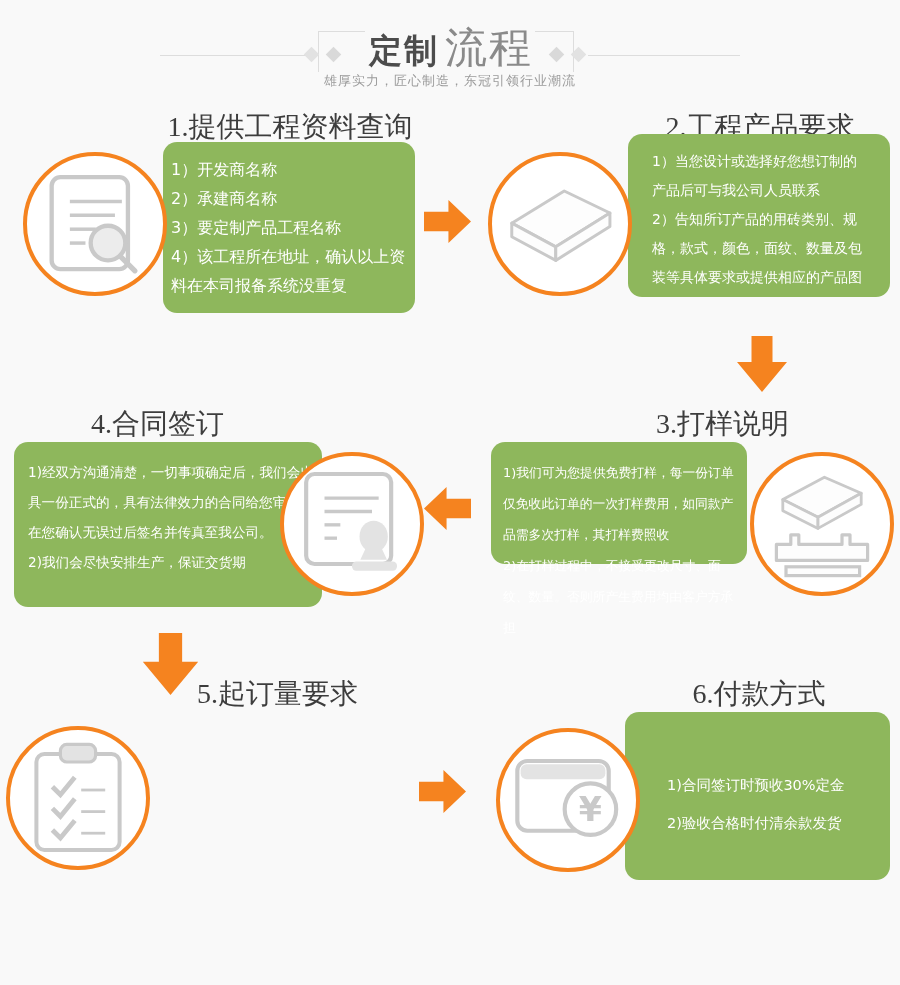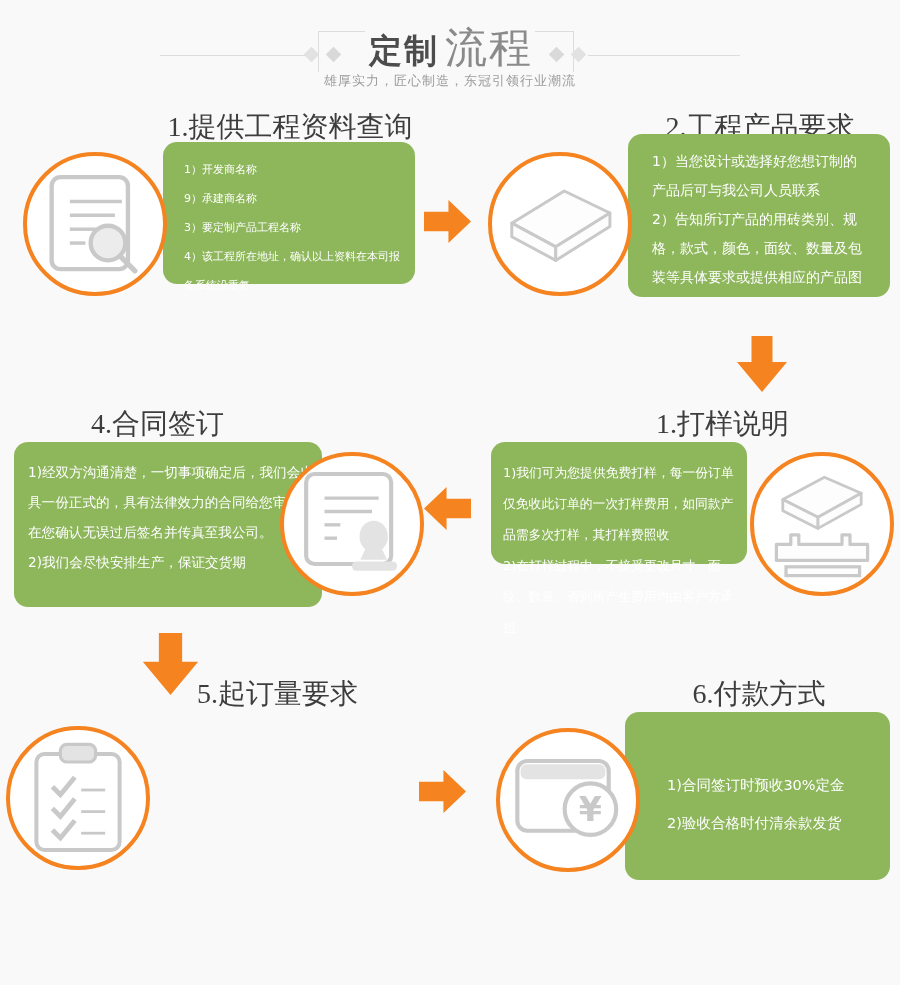--- a/index.html
+++ b/index.html
@@ -25,21 +25,21 @@
   .st1{left:165px;top:108px;width:250px;}
   .st2{left:630px;top:108px;width:260px;}
   .st3{left:605px;top:405px;width:235px;}
   .st4{left:40px;top:405px;width:235px;}
   .st5{left:150px;top:675px;width:255px;}
   .st6{left:628px;top:675px;width:262px;}
 
   
   .gbox{position:absolute;background:#8eb75c;border-radius:14px;color:#fff;box-sizing:border-box;}
   .gbox p{margin:0;}
-  .b1{left:163px;top:142px;width:252px;height:142px;padding:13px 8px 0 21px;font-size:11px;line-height:29px;}
+  .b1{left:163px;top:142px;width:252px;height:171px;padding:13px 8px 0 8px;font-size:16px;line-height:29px;}
   .b2{left:628px;top:134px;width:262px;height:163px;padding:13px 22px 0 24px;font-size:14px;line-height:29px;}
   .b3{left:491px;top:442px;width:256px;height:122px;padding:15px 4px 0 12px;font-size:12.8px;line-height:31px;}
   .b4{left:14px;top:442px;width:308px;height:165px;padding:15px 6px 0 14px;font-size:13.6px;line-height:30px;}
   .b5{left:148px;top:712px;width:257px;height:168px;padding:34px 16px 0 27px;font-size:14px;line-height:29px;}
   .b6{left:625px;top:712px;width:265px;height:168px;padding:54px 10px 0 42px;font-size:14.5px;line-height:38px;}
 
   
   .circle{position:absolute;width:144px;height:144px;border-radius:50%;background:#fff;
           border:4px solid #f5831f;box-sizing:border-box;display:flex;align-items:center;justify-content:center;}
   .c1{left:23px;top:152px;} .c2{left:488px;top:152px;}
@@ -62,28 +62,28 @@
   <div class="h-frame"></div>
   <span class="diamond d1"></span>
   <span class="diamond d2"></span>
   <span class="diamond d3"></span>
   <span class="diamond d4"></span>
   <div class="header-title"><span class="t1">定制</span><span class="t2">流程</span></div>
   <div class="header-sub">雄厚实力，匠心制造，东冠引领行业潮流</div>
 
   <div class="step-title st1">1.提供工程资料查询</div>
   <div class="step-title st2">2.工程产品要求</div>
-  <div class="step-title st3">1.打样说明</div>
+  <div class="step-title st3">3.打样说明</div>
   <div class="step-title st4">4.合同签订</div>
   <div class="step-title st5">5.起订量要求</div>
   <div class="step-title st6">6.付款方式</div>
 
   <div class="gbox b1">
     <p>1）开发商名称</p>
-    <p>9）承建商名称</p>
+    <p>2）承建商名称</p>
     <p>3）要定制产品工程名称</p>
     <p>4）该工程所在地址，确认以上资料在本司报备系统没重复</p>
   </div>
   <div class="gbox b2">
     <p>1）当您设计或选择好您想订制的产品后可与我公司人员联系</p>
     <p>2）告知所订产品的用砖类别、规格，款式，颜色，面纹、数量及包装等具体要求或提供相应的产品图</p>
   </div>
   <div class="gbox b3">
     <p>1)我们可为您提供免费打样，每一份订单仅免收此订单的一次打样费用，如同款产品需多次打样，其打样费照收</p>
     <p>2)在打样过程中，不接受更改尺寸、面纹、数量。否则所产生费用均由客户方承担</p>

